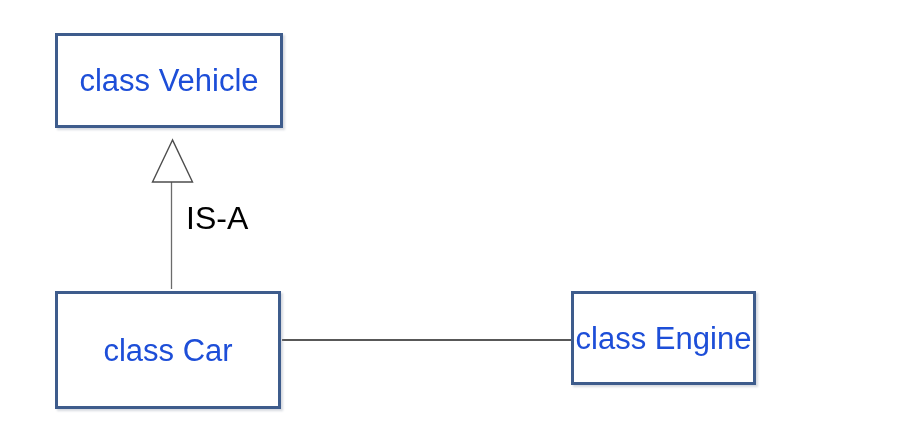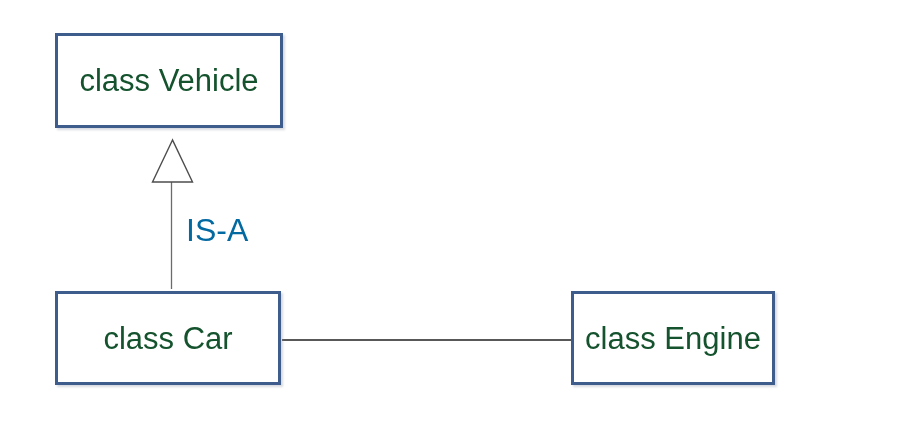--- a/index.html
+++ b/index.html
@@ -28,35 +28,34 @@
     background: #ffffff;
     border: 3px solid #3E5C8C;
     box-sizing: border-box;
     display: flex;
     align-items: center;
     justify-content: center;
     box-shadow: 2px 2px 2px rgba(140, 150, 165, 0.35);
   }
   .node-label {
     font-size: 31px;
-    color: #14532d;
+    color: #1d4ed8;
     white-space: nowrap;
     line-height: 1;
   }
   #node-vehicle { left: 55px; top: 33px;  width: 228px; height: 95px; }
-  #node-car     { left: 55px; top: 291px; width: 226px; height: 94px; }
-  #node-engine  { left: 571px; top: 291px; width: 204px; height: 94px; }
+  #node-car     { left: 55px; top: 291px; width: 226px; height: 118px; }
+  #node-engine  { left: 571px; top: 291px; width: 185px; height: 94px; }
 
   .edge-label {
     position: absolute;
     font-size: 32px;
-    color: #0369a1;
+    color: #000000;
     white-space: nowrap;
     line-height: 1;
-    margin-top: 12px;
   }
   #label-is-a  { left: 186px; top: 202px; }
   #label-has-a { left: 378px; top: 292px; }
 </style>
 </head>
 <body>
 
 <div class="canvas">
 
   <svg class="connectors" viewBox="0 0 902 434" xmlns="http://www.w3.org/2000/svg">

